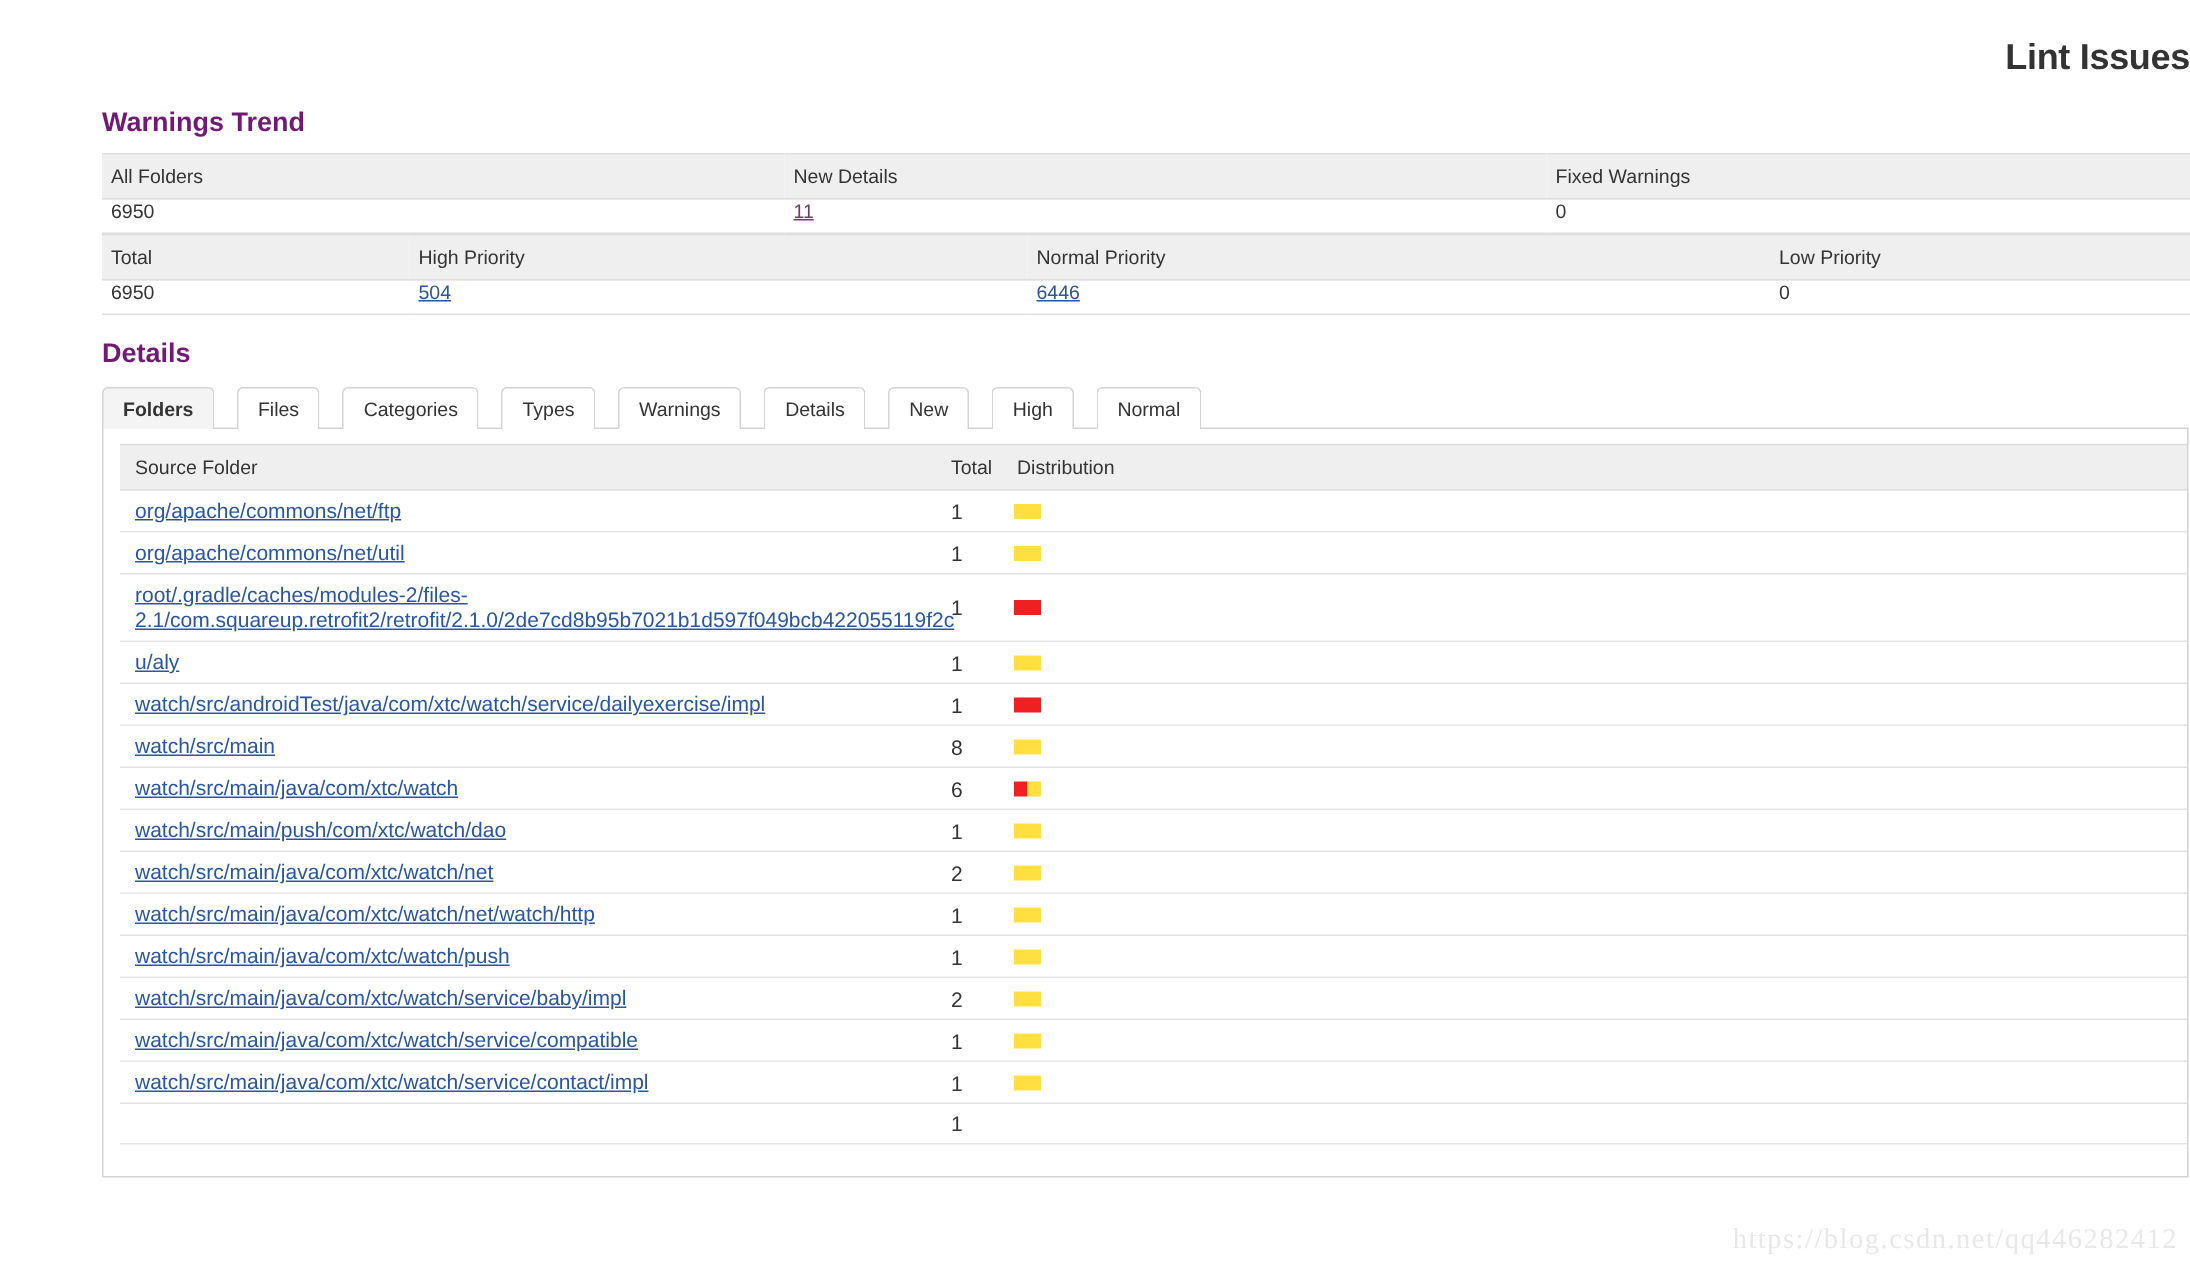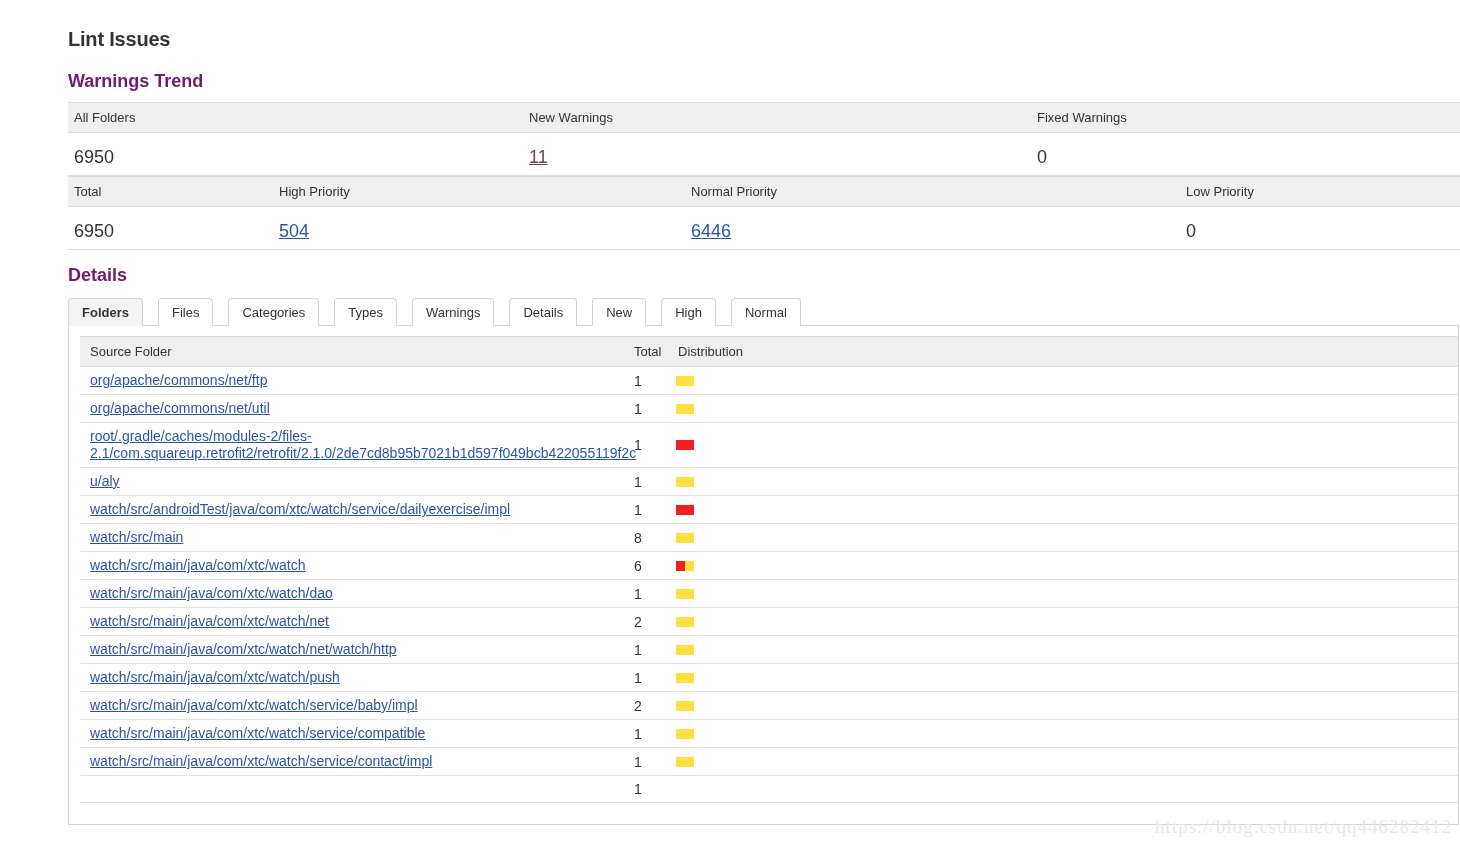--- a/index.html
+++ b/index.html
@@ -15,26 +15,27 @@
     font-size: 13px;
     color: #333333;
     position: relative;
   }
   .page {
     padding: 22px 0 0 68px;
     box-sizing: border-box;
     width: 1460px;
   }
   h1.page-title {
-    font-size: 20px;
+    font-size: 24px;
     font-weight: bold;
     color: #333333;
     margin: 0 0 0 0;
     letter-spacing: -0.2px;
     line-height: 34px;
+    text-align: right;
   }
   h2.section-title {
     font-size: 18px;
     font-weight: bold;
     color: #701a75;
     margin: 14px 0 10px 0;
     line-height: 22px;
   }
   
   .tbl {
@@ -49,22 +50,22 @@
     background: #efefef;
     font-weight: normal;
     text-align: left;
     color: #333333;
     font-size: 13px;
     padding: 7px 6px 7px 6px;
     border-bottom: 1px solid #dddddd;
     border-top: 1px solid #dddddd;
   }
   .tbl td {
-    padding: 14px 6px 7px 6px;
-    font-size: 18px;
+    padding: 0 6px 7px 6px;
+    font-size: 13px;
     color: #333333;
     border-bottom: 1px solid #dddddd;
     vertical-align: middle;
   }
   .tbl tr:last-child td { border-bottom: 1px solid #dddddd; }
 
   a.link {
     color: #2a55a5;
     text-decoration: underline;
     cursor: pointer;
@@ -193,21 +194,21 @@
 
   <table class="tbl trend-tbl">
     <colgroup>
         <col class="c1">
         <col class="c2">
         <col class="c3">
       </colgroup>
     <thead>
       <tr>
         <th>All Folders</th>
-        <th>New Warnings</th>
+        <th>New Details</th>
         <th>Fixed Warnings</th>
       </tr>
     </thead>
     <tbody id="trend-body">
         <tr>
           <td>6950</td>
           <td><a class="link visited">11</a></td>
           <td>0</td>
         </tr>
       </tbody>
@@ -298,21 +299,21 @@
               <td><a class="link">watch/src/main</a></td>
               <td class="total-c">8</td>
               <td class="dist-c"><span class="dist-bar" style="width: 18px;"><span class="dist-seg" style="background: rgb(255, 224, 64); width: 18px;"></span></span></td>
             </tr>
             <tr>
               <td><a class="link">watch/src/main/java/com/xtc/watch</a></td>
               <td class="total-c">6</td>
               <td class="dist-c"><span class="dist-bar" style="width: 18px;"><span class="dist-seg" style="background: rgb(238, 32, 32); width: 9px;"></span><span class="dist-seg" style="background: rgb(255, 224, 64); width: 9px;"></span></span></td>
             </tr>
             <tr>
-              <td><a class="link">watch/src/main/java/com/xtc/watch/dao</a></td>
+              <td><a class="link">watch/src/main/push/com/xtc/watch/dao</a></td>
               <td class="total-c">1</td>
               <td class="dist-c"><span class="dist-bar" style="width: 18px;"><span class="dist-seg" style="background: rgb(255, 224, 64); width: 18px;"></span></span></td>
             </tr>
             <tr>
               <td><a class="link">watch/src/main/java/com/xtc/watch/net</a></td>
               <td class="total-c">2</td>
               <td class="dist-c"><span class="dist-bar" style="width: 18px;"><span class="dist-seg" style="background: rgb(255, 224, 64); width: 18px;"></span></span></td>
             </tr>
             <tr>
               <td><a class="link">watch/src/main/java/com/xtc/watch/net/watch/http</a></td>

